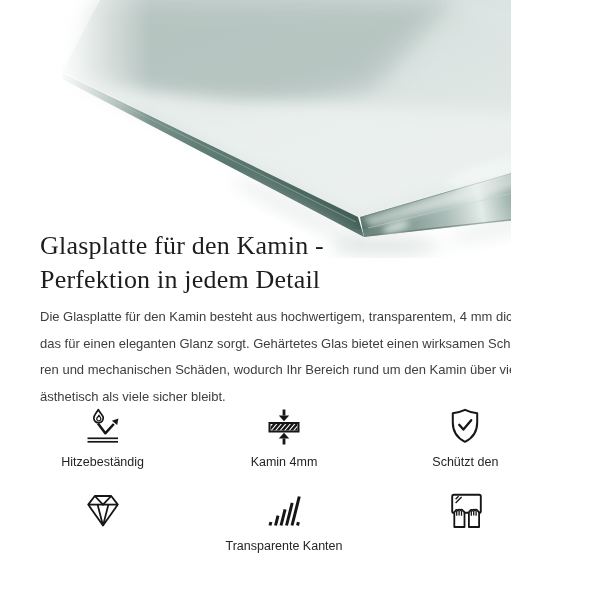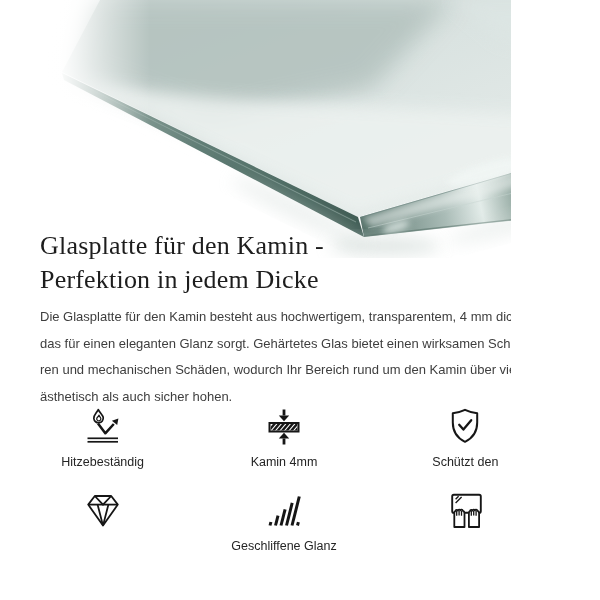--- a/index.html
+++ b/index.html
@@ -94,28 +94,28 @@
       <ellipse cx="385" cy="246" rx="55" ry="9" fill="#c2cfca" opacity="0.5" filter="url(#b8)"></ellipse>
       <ellipse cx="300" cy="212" rx="75" ry="9" fill="#ccd7d3" opacity="0.35" transform="rotate(26 300 212)" filter="url(#b8)"></ellipse>
       <ellipse cx="520" cy="222" rx="75" ry="10" fill="#cdd8d4" opacity="0.3" transform="rotate(-15 520 222)" filter="url(#b8)"></ellipse>
 
       <rect x="0" y="0" width="150" height="258" fill="url(#fadeL)"></rect>
     </svg>
   </div>
 
   <h1 class="title">
     <span>Glasplatte für den Kamin -</span><br>
-    <span>Perfektion in jedem Dicke</span>
+    <span>Perfektion in jedem Detail</span>
   </h1>
 
   <div class="body-text">
     <div class="ln">Die Glasplatte für den Kamin besteht aus hochwertigem, transparentem, 4 mm dickem Float-Sicherheitsglas,</div>
     <div class="ln">das für einen eleganten Glanz sorgt. Gehärtetes Glas bietet einen wirksamen Schutz vor hohen Temperatu-</div>
     <div class="ln">ren und mechanischen Schäden, wodurch Ihr Bereich rund um den Kamin über viele Jahre hinweg sowohl</div>
-    <div class="ln">ästhetisch als auch sicher hohen.</div>
+    <div class="ln">ästhetisch als viele sicher bleibt.</div>
   </div>
 
   <div class="features">
 
     <div class="feature">
       <span class="ic">
         <svg width="40" height="40" viewBox="0 0 40 40" fill="none" stroke="currentColor">
           <path d="M4.5,31.3 H35" stroke-width="1.7"></path>
           <path d="M4.5,34.8 H35" stroke-width="1.7"></path>
           <path d="M15,16.5 L22.3,26.3 L30.8,17" stroke-width="2.5" stroke-linejoin="round"></path>
@@ -179,21 +179,21 @@
       <span class="ic">
         <svg width="40" height="40" viewBox="0 0 40 40" fill="none" stroke="currentColor" stroke-width="3">
           <path d="M6,34.5 L6.9,31"></path>
           <path d="M11.5,34.5 L14,24.7"></path>
           <path d="M17,34.5 L21.1,18.3"></path>
           <path d="M22.5,34.5 L28.2,11.9"></path>
           <path d="M28,34.5 L35.3,5.5"></path>
           <path d="M33.5,34.5 L34.4,31.1"></path>
         </svg>
       </span>
-      <span class="lbl">Geschliffene Glanz</span>
+      <span class="lbl">Transparente Kanten</span>
     </div>
 
     <div class="feature">
       <span class="ic">
         <svg width="40" height="40" viewBox="0 0 40 40" fill="none" stroke="currentColor">
           <rect x="7.2" y="3.8" width="28.6" height="18" rx="1.6" stroke-width="1.9"></rect>
           <path d="M10.6,8.2 L13.6,5.2" stroke-width="1.3"></path>
           <path d="M10.6,12 L16.6,6" stroke-width="1.3"></path>
           <g id="handL">
             <path d="M9.3,36 V22.6 Q9.3,20.4 10.5,19.9 A1.25,1.25 0 0 1 12.9,19.6 A1.25,1.25 0 0 1 15.3,19.4 A1.25,1.25 0 0 1 17.7,19.7 Q19.5,20.3 19.5,22.4 V36 Z" fill="#ffffff" stroke-width="1.8" stroke-linejoin="round"></path>

